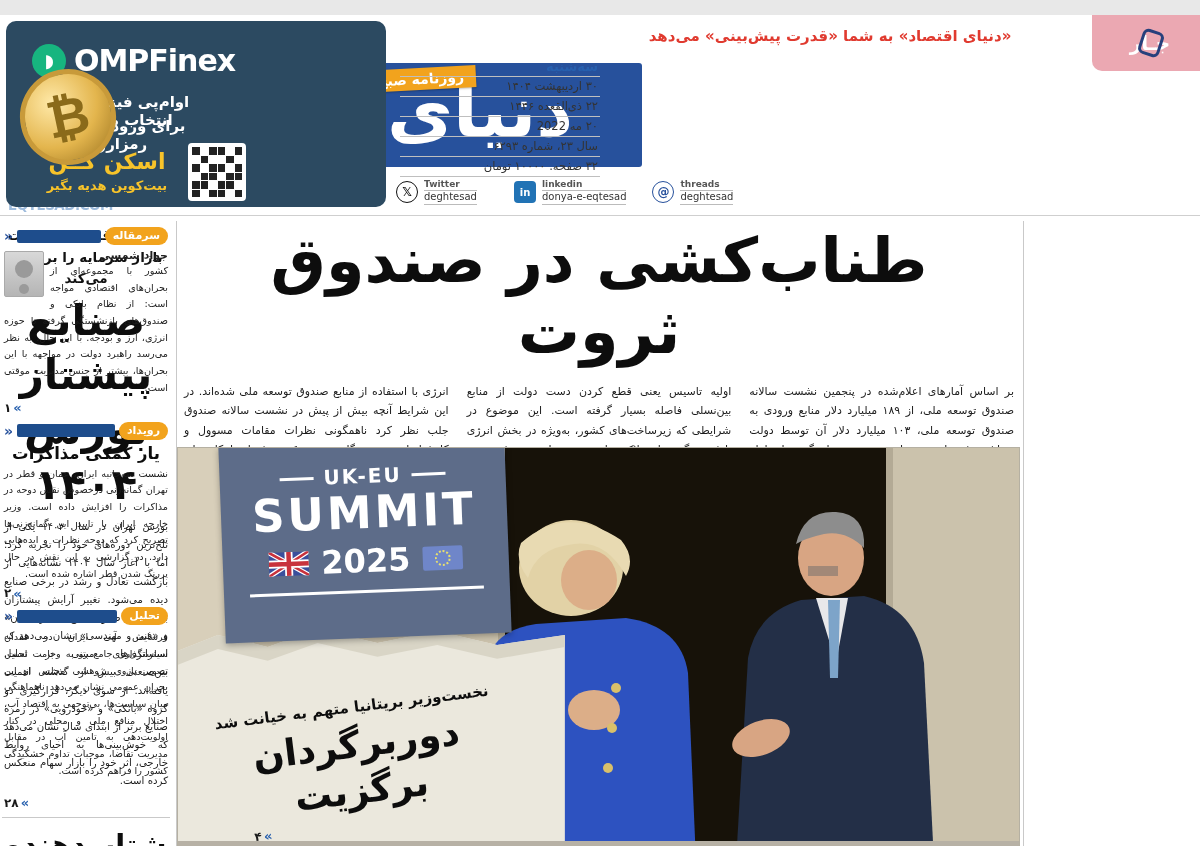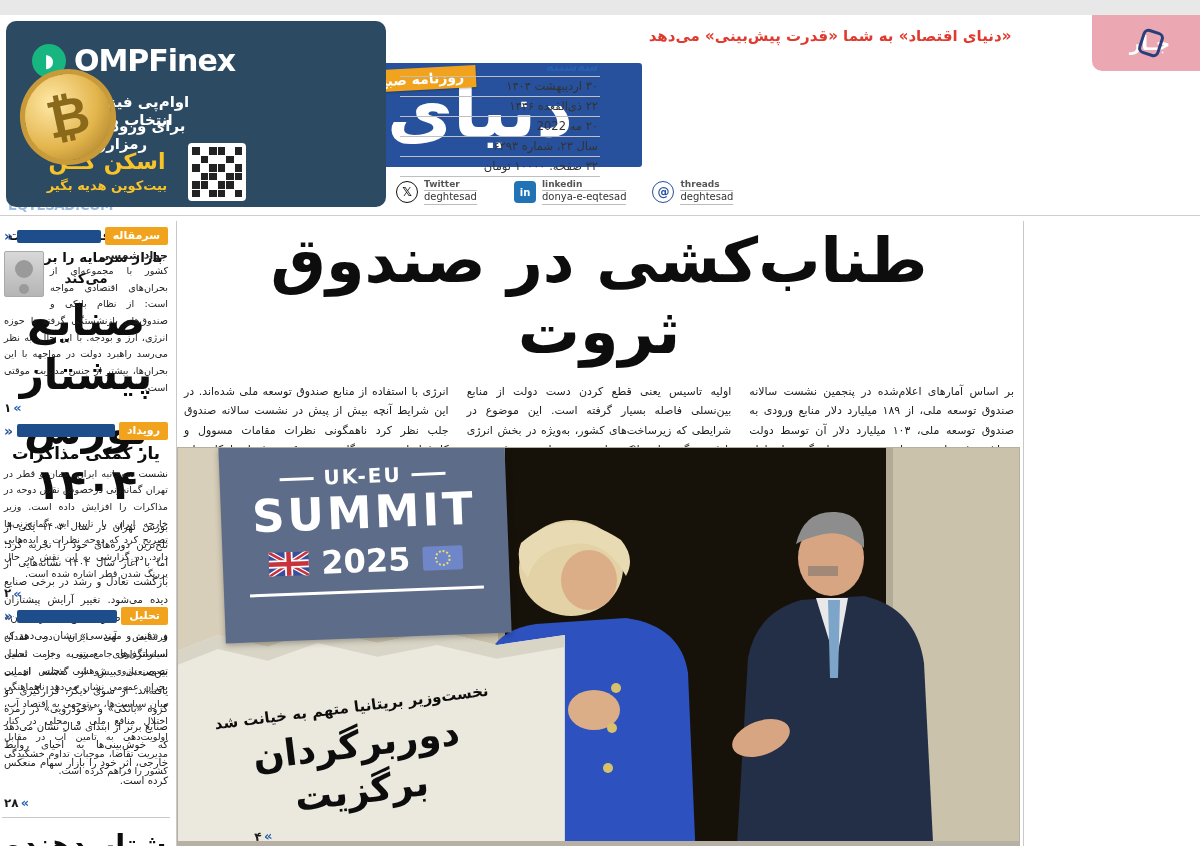--- a/index.html
+++ b/index.html
@@ -106,21 +106,21 @@
   .lc-kicker { text-align:center; font-size:13.5px; font-weight:bold; line-height:1.6; color:#111; padding:4px 2px 0; }
   .lc-title1 { text-align:center; font-size:42px; font-weight:bold; line-height:1.3; color:#0d0d0d; margin:4px 0 6px; }
   .lc-title2 { text-align:center; font-size:29px; font-weight:bold; line-height:1.35; color:#0d0d0d; margin:8px 0 6px; }
   .lc-body { font-size:10.2px; line-height:1.78; text-align:justify; color:#1c1c1c; padding:0 2px; }
   .lc-ref { text-align:left; padding:0 2px; margin:1px 0 4px; }
   .lc-div { border-top:1px solid #c9c9c9; margin:6px 0; }
 
   
   .sidebar { position:absolute; top:206px; right:1032px; left:4px; width:164px; }
   .sec-hd { display:flex; align-items:center; gap:4px; height:20px; margin:5px 0 3px; }
-  .sec-tag { background:#f2a31d; color:#fff; font-size:11px; font-weight:bold; padding:2px 8px 3px; border-radius:2px; }
+  .sec-tag { background:#f2a31d; color:#fff; font-size:11px; font-weight:bold; padding:2px 8px 3px; border-radius:9px; }
   .sec-bar { flex:1; height:13px; background:#1e4d8c; border-radius:2px; }
   .sec-gm { color:#27519c; font-weight:bold; font-size:14px; line-height:1; }
   .sec-title { text-align:center; font-size:16.5px; font-weight:bold; color:#0d0d0d; margin:1px 0 3px; }
   .sec-body { font-size:9.7px; line-height:1.72; text-align:justify; color:#1c1c1c; }
   .sec-ref { text-align:left; margin-top:0; }
   .author-line { font-size:11px; font-weight:bold; color:#222; margin-bottom:1px; }
   .author-photo { float:left; width:40px; height:46px; background:linear-gradient(#d8d8d8,#b5b5b5);
                   border:1px solid #aaa; margin:2px 6px 2px 0; border-radius:2px; position:relative; }
   .author-photo::after { content:""; position:absolute; left:50%; top:8px; transform:translateX(-50%);
                   width:18px; height:18px; border-radius:50%; background:#9a9a9a; box-shadow:0 20px 0 -4px #9a9a9a; }

